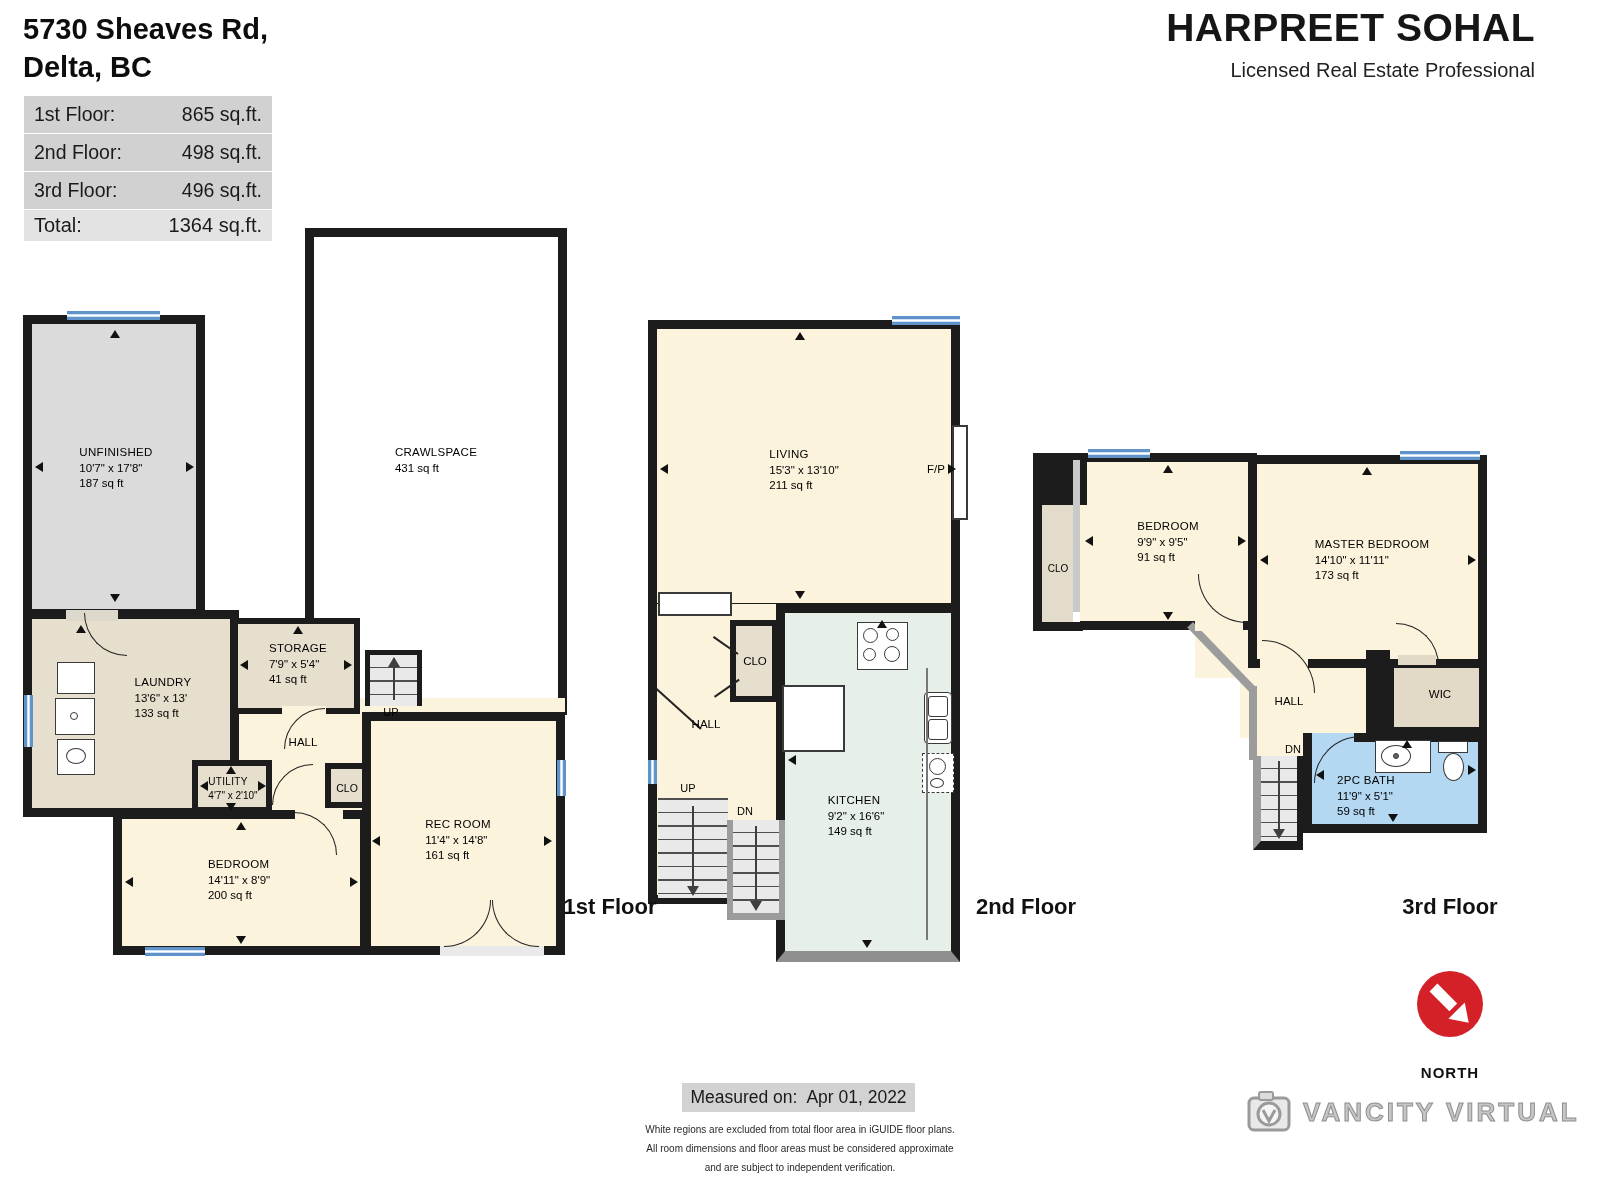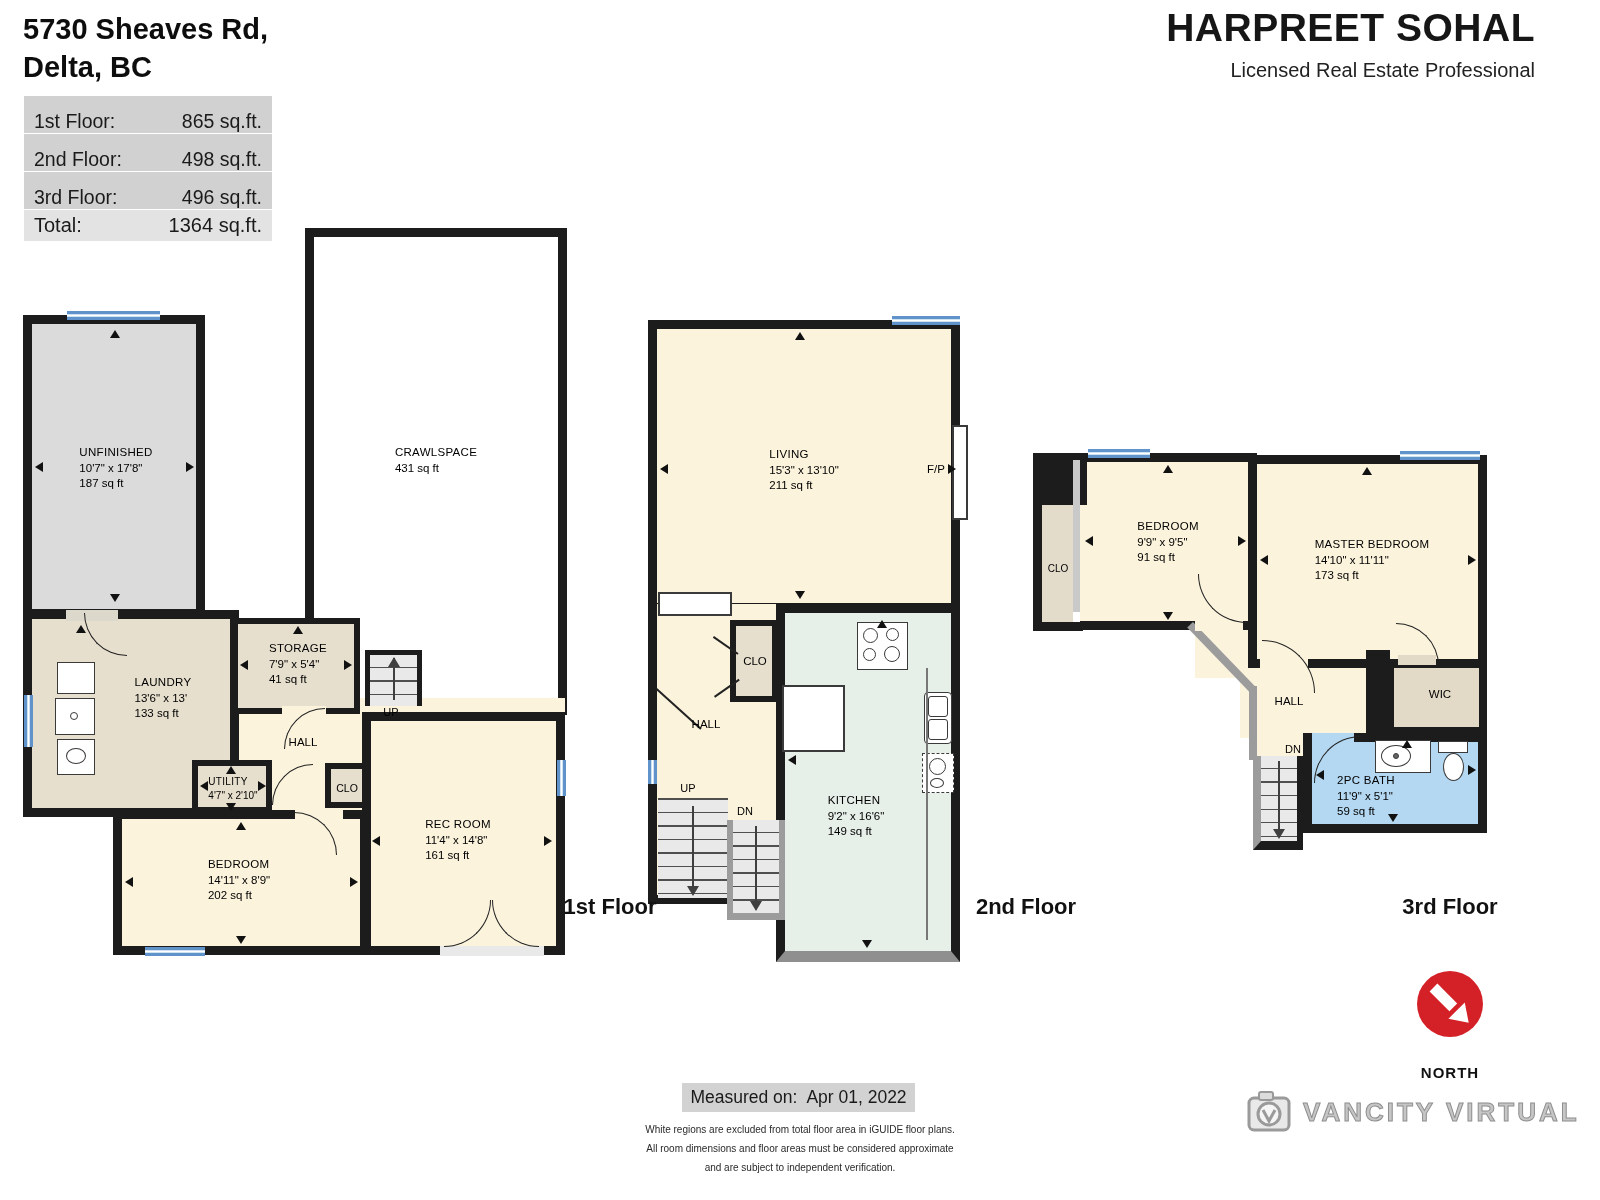--- a/index.html
+++ b/index.html
@@ -35,21 +35,21 @@
   .shead-dn{position:absolute;left:50%;bottom:2px;transform:translateX(-50%);width:0;height:0;
             border-left:6px solid transparent;border-right:6px solid transparent;border-top:10px solid #3f3f3f;}
   .shead-up{position:absolute;left:50%;top:2px;transform:translateX(-50%);width:0;height:0;
             border-left:6px solid transparent;border-right:6px solid transparent;border-bottom:10px solid #3f3f3f;}
   .fixt{position:absolute;box-sizing:border-box;background:#fff;border:1.6px solid #3a3a3a;z-index:27;}
   .circ{position:absolute;box-sizing:border-box;border:1.6px solid #3a3a3a;border-radius:50%;background:#fff;z-index:28;}
   .oval{position:absolute;box-sizing:border-box;border:1.4px solid #3a3a3a;border-radius:50%;background:#fff;z-index:28;}
   
   .addr{position:absolute;left:23px;top:10px;font-size:29px;font-weight:bold;line-height:1.32;color:#0d0d0d;}
   .tbl{position:absolute;left:24px;top:96px;width:248px;z-index:5;}
-  .trow{display:flex;justify-content:space-between;align-items:flex-end;background:#D1D1D1;
+  .trow{display:flex;justify-content:space-between;align-items:center;background:#D1D1D1;
         height:37px;padding:0 10px;font-size:19.5px;color:#1a1a1a;}
   .trow+.trow{margin-top:1px;}
   .ttot{display:flex;justify-content:space-between;align-items:center;background:#E3E3E3;
         height:31px;padding:0 10px;font-size:20px;color:#1a1a1a;margin-top:1px;}
   .agent{position:absolute;right:65px;top:6px;text-align:right;}
   .agent .an{font-size:39px;font-weight:bold;letter-spacing:.5px;color:#161616;}
   .agent .at{font-size:20px;margin-top:9px;color:#222;}
   .agent .ae{font-size:20px;margin-top:9px;color:#8a8a8a;}
   .floorlbl{position:absolute;transform:translate(-50%,-50%);font-size:22px;font-weight:bold;color:#111;z-index:50;white-space:nowrap;}
   
@@ -177,21 +177,21 @@
   <div class="rlabel sm" style="left:233px;top:788px;">
     <div class="nm">UTILITY</div>
     <div>4'7" x 2'10"</div>
   </div>
   <div class="tag" style="left:347px;top:788px;font-size:10.5px;">CLO</div>
   <div class="tag" style="left:303px;top:742px;">HALL</div>
   <div class="tag" style="left:391px;top:712px;font-size:11px;">UP</div>
   <div class="rlabel" style="left:239px;top:880px;">
     <div class="nm">BEDROOM</div>
     <div>14'11" x 8'9"</div>
-    <div>202 sq ft</div>
+    <div>200 sq ft</div>
   </div>
   <div class="rlabel" style="left:458px;top:840px;">
     <div class="nm">REC ROOM</div>
     <div>11'4" x 14'8"</div>
     <div>161 sq ft</div>
   </div>
 
   <div class="room" style="left:648px;top:320px;width:312px;height:292px;background:#FBF3DC;"></div>
   <div class="room" style="left:648px;top:604px;width:137px;height:300px;background:#FBF3DC;border-top:none;z-index:2;"></div>
   <div class="room" style="left:776px;top:604px;width:184px;height:358px;background:#E7EFE9;border-bottom:11px solid #8f8f8f;z-index:3;"></div>

